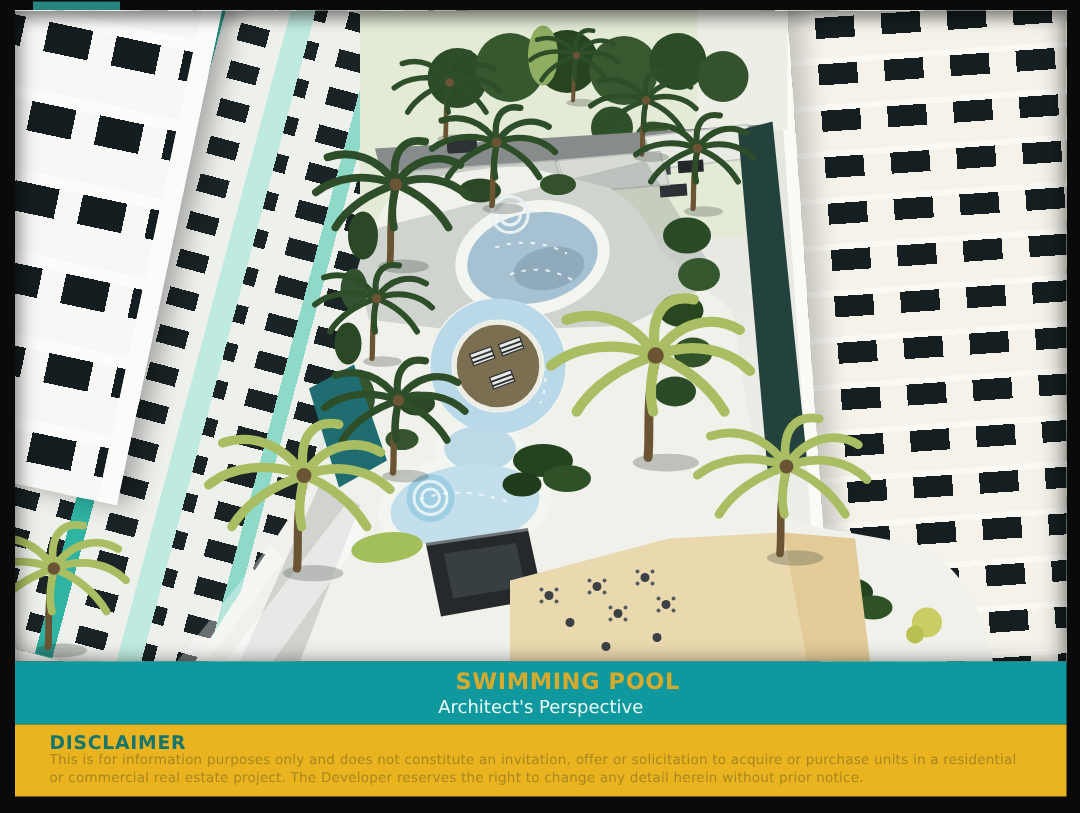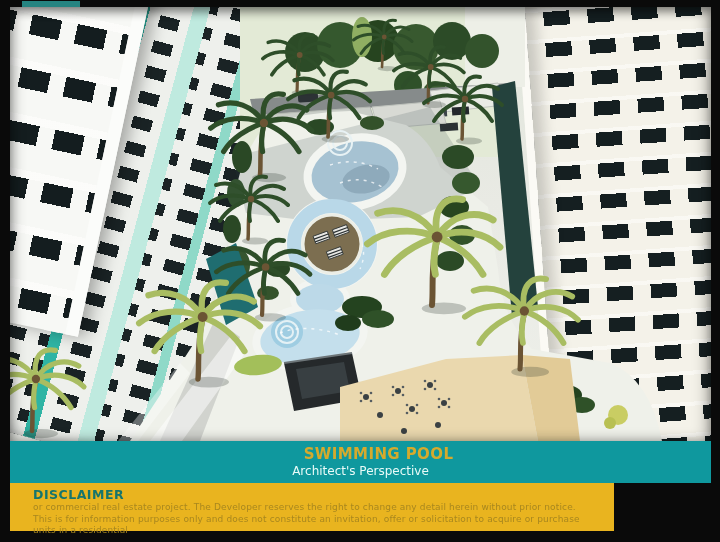--- a/index.html
+++ b/index.html
@@ -43,21 +43,21 @@
        repeating-linear-gradient(90deg,#f0ecdf 0 20px,transparent 20px 50px),
        repeating-linear-gradient(180deg,#1a2426 0 15px,transparent 15px 38px);}
   .scene{position:absolute;inset:0;}
   .frame-sliver{position:absolute;left:22px;top:1px;width:58px;height:6px;background:#2b9a97;opacity:.85;}
   
   .caption{position:absolute;left:10px;top:441px;width:701px;height:42px;
      background:var(--banner_teal,#0f989e);text-align:center;padding-top:5px;box-sizing:border-box;}
   .caption .title{font-size:15px;font-weight:bold;letter-spacing:.4px;color:var(--banner_title,#d5aa2d);line-height:17px;padding-left:36px;}
   .caption .subtitle{font-size:12px;color:var(--banner_subtitle,#e9fbf8);line-height:15px;margin-top:1px;}
   
-  .disclaimer{position:absolute;left:10px;top:483px;width:604px;height:48px;
+  .disclaimer{position:absolute;left:10px;top:483px;width:701px;height:48px;
      background:var(--disclaimer_bg,#e9b41f);box-sizing:border-box;padding:5px 24px 0 23px;}
   .disclaimer .head{font-size:12.5px;font-weight:bold;letter-spacing:.5px;color:var(--disclaimer_heading,#16756d);line-height:14px;}
   .disclaimer .line{font-size:9px;line-height:11.5px;color:var(--disclaimer_text,#a8871f);letter-spacing:.15px;}
 </style>
 </head>
 <body>
 
 <div class="stage">
 
   <div class="frame-sliver"></div>
@@ -249,17 +249,17 @@
     </svg>
   </div>
 
   <div class="caption">
     <div class="title">SWIMMING POOL</div>
     <div class="subtitle">Architect's Perspective</div>
   </div>
 
   <div class="disclaimer">
     <div class="head">DISCLAIMER</div>
+    <div class="line">This is for information purposes only and does not constitute an invitation, offer or solicitation to acquire or purchase units in a residential</div>
     <div class="line">or commercial real estate project. The Developer reserves the right to change any detail herein without prior notice.</div>
-    <div class="line">This is for information purposes only and does not constitute an invitation, offer or solicitation to acquire or purchase units in a residential</div>
   </div>
 
 </div>
 
 </body></html>

